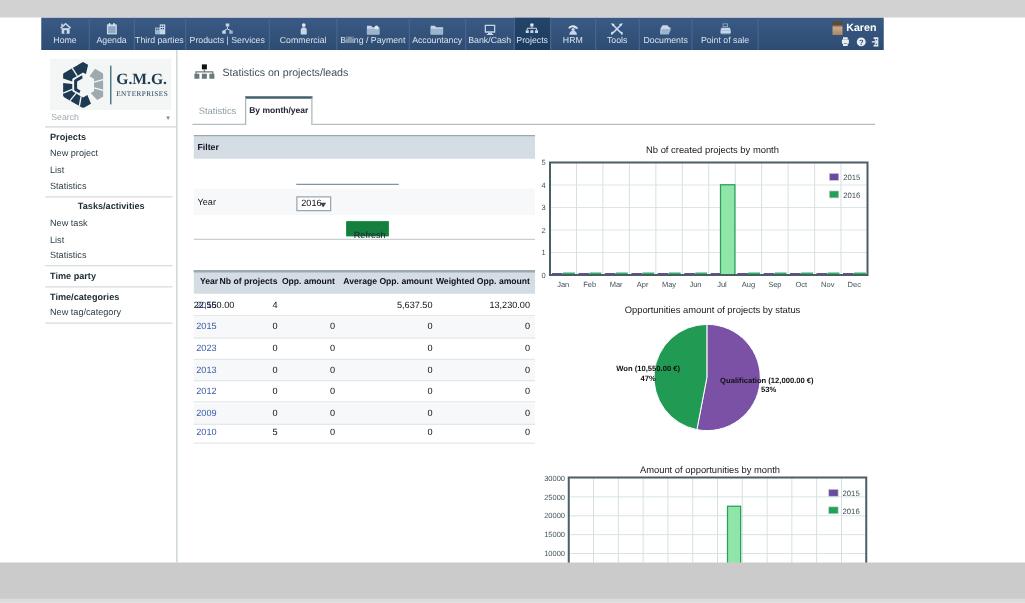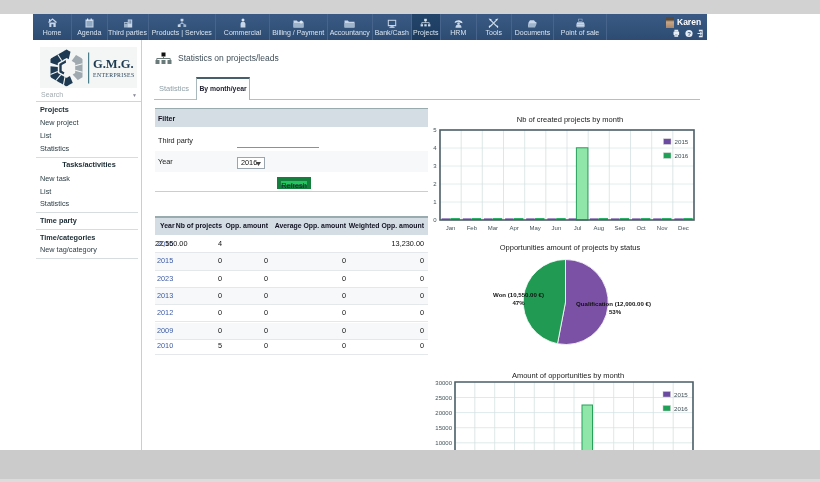--- a/index.html
+++ b/index.html
@@ -26,21 +26,21 @@
 #tab-inact { left:159px; top:84px; font-size:7.5px; color:#90a0a8; }
 #tabline { left:154px; top:99px; width:546px; height:1px; background:#b4bfc3; }
 #tab-act { left:196px; top:77px; width:54px; height:23px; background:#fff; border:1px solid #a8b8bc; border-top:2px solid #45606a; border-bottom:none; z-index:5; text-align:center; font-size:6.8px; font-weight:bold; color:#223; line-height:19px; white-space:nowrap; }
 .fbox { left:155px; width:273px; }
 #fhead { top:108px; height:19px; background:#d5dde4; border-top:1px solid #9aabb0; font-weight:bold; font-size:7px; color:#112; line-height:19px; padding-left:3px; }
 #frow1 { top:127px; height:24px; background:#fff; font-size:7.3px; color:#222; line-height:27px; padding-left:3px; }
 #finput { left:237px; top:147px; width:82px; height:1px; background:#7c96a5; }
 #frow2 { top:151px; height:20.5px; background:#f6f8f9; font-size:7.3px; color:#222; line-height:21px; padding-left:3px; }
 #fselect { left:237px; top:157px; width:28px; height:11.5px; background:#fff; border:1px solid #9aa5ad; font-size:7.3px; color:#111; line-height:9.5px; padding-left:3px; }
 
-#fbtn { left:277px; top:176.5px; width:34px; height:12.5px; background:#22c55e; border:4px solid #15803d; font-size:7.3px; color:#223; text-align:center; line-height:10.5px; }
+#fbtn { left:277px; top:176.5px; width:34px; height:12.5px; background:#22c55e; border:6px solid #15803d; font-size:7.3px; color:#223; text-align:center; line-height:10.5px; }
 #fbot { top:191px; height:1px; background:#c9ced1; }
 #thead { top:216px; height:19px; background:#d5dde4; border-top:2.5px solid #9aabb0; font-weight:bold; font-size:6.9px; color:#112; }
 .th { position:absolute; top:0; line-height:16px; white-space:nowrap; }
 .trow { left:155px; width:273px; height:17.3px; font-size:7.3px; border-bottom:1px solid #e4e8ea; }
 .trow.odd { background:#f6f8f9; }
 .td { position:absolute; top:0; line-height:16.5px; white-space:nowrap; color:#111; }
 .td.yr { left:2px; color:#3c5ca8; }
 #charts { left:430px; top:105px; width:290px; height:350px; z-index:10; }
 </style>
 </head>
@@ -251,39 +251,39 @@
  <path d="M8.5 4.5v2M1.8 8.5V6.5h13.4v2" stroke="#6a7a7a" stroke-width="1" fill="none"></path>
  <rect x="0.5" y="8" width="4" height="4" fill="#6a7a7a"></rect>
  <rect x="6.5" y="8" width="4" height="4" fill="#6a7a7a"></rect>
  <rect x="12.5" y="8" width="4" height="4" fill="#6a7a7a"></rect>
 </svg></div>
   <div id="title" class="abs">Statistics on projects/leads</div>
   <div id="tab-inact" class="abs">Statistics</div>
   <div id="tabline" class="abs"></div>
   <div id="tab-act" class="abs">By month/year</div>
   <div id="fhead" class="abs fbox">Filter</div>
-  <div id="frow1" class="abs fbox">Third party</div>
   <div id="finput" class="abs"></div>
   <div id="frow2" class="abs fbox">Year</div>
   <div id="fselect" class="abs">2016<svg style="position:absolute;right:3px;top:3.5px;" width="5" height="4" viewBox="0 0 5 4">
         <path d="M0 0h5L2.5 4z" fill="#444"></path>
       </svg></div>
   <div id="fbtn" class="abs">Refresh</div>
   <div id="fbot" class="abs fbox"></div>
   <div id="thead" class="abs fbox">
     <span class="th" style="left:5px;">Year</span>
     <span class="th" style="left:0;width:67px;text-align:right;">Nb of projects</span>
     <span class="th" style="left:0;width:113px;text-align:right;">Opp. amount</span>
     <span class="th" style="left:0;width:191px;text-align:right;">Average Opp. amount</span>
     <span class="th" style="left:0;width:269px;text-align:right;">Weighted Opp. amount</span>
   </div>
   <div class="abs trow" style="top:236.0px;">
  <span class="td yr">2016</span>
  <span class="td" style="left:0;width:67px;text-align:right;">4</span>
  <span class="td" style="left:0;width:113px;text-align:left;">22,550.00</span>
+ <span class="td" style="left:0;width:191px;text-align:right;">5,637.50</span>
  <span class="td" style="left:0;width:269px;text-align:right;">13,230.00</span>
 </div>
     <div class="abs trow odd" style="top:253.3px;">
  <span class="td yr">2015</span>
  <span class="td" style="left:0;width:67px;text-align:right;">0</span>
  <span class="td" style="left:0;width:113px;text-align:right;">0</span>
  <span class="td" style="left:0;width:191px;text-align:right;">0</span>
  <span class="td" style="left:0;width:269px;text-align:right;">0</span>
 </div>
     <div class="abs trow" style="top:270.6px;">

